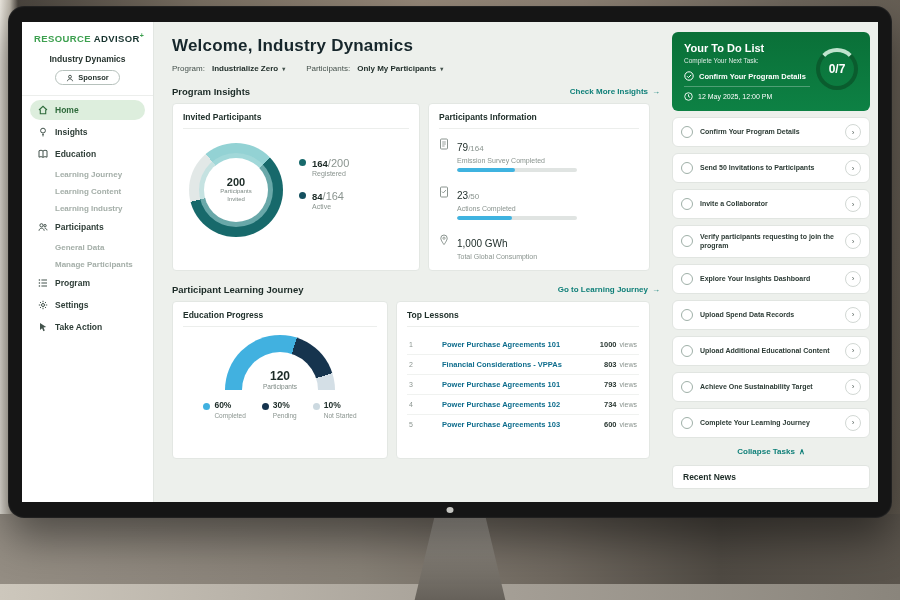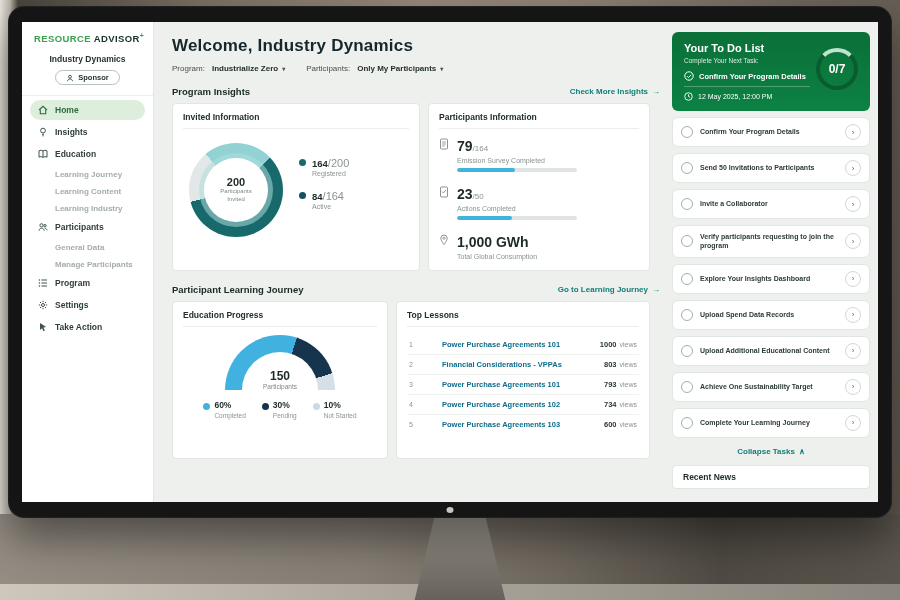--- a/index.html
+++ b/index.html
@@ -50,21 +50,21 @@
   .dc-lab{font-size:6px;color:#7d8984;width:48px;line-height:1.3;}
   .leg-item{display:flex;gap:6px;margin-bottom:13px;align-items:flex-start;}
   .dot{width:7px;height:7px;border-radius:50%;margin-top:2px;flex:none;}
   .dot.teal{background:#17696b;} .dot.darkteal{background:#14505f;}
   .leg-val{font-size:9.5px;font-weight:bold;color:#1c2b27;}
   .leg-total{font-size:11px;color:#8a948f;font-weight:normal;}
   .leg-lab{font-size:7px;color:#8a948f;margin-top:1px;}
 
   .stat{display:flex;gap:8px;margin-bottom:13px;}
   .stat .icn{color:#8a948f;margin-top:1px;}
-  .stat-val{font-size:14px;font-weight:bold;color:#1c2b27;}
+  .stat-val{font-size:10px;font-weight:normal;color:#1c2b27;}
   .stat-total{font-size:8px;color:#8a948f;font-weight:normal;}
   .stat-lab{font-size:7px;color:#8a948f;margin:2px 0 4px;}
   .track{width:120px;height:4px;border-radius:2px;background:#e0e4e2;overflow:hidden;}
   .fill{height:100%;border-radius:2px;background:#3fb3e0;}
 
   .gauge-area{display:flex;flex-direction:column;align-items:center;}
   .gauge{width:110px;height:55px;position:relative;overflow:hidden;border-radius:110px 110px 0 0;background:conic-gradient(from 270deg at 50% 100%,#41b1e0 0deg 108deg,#16344e 108deg 162deg,#d4dfe6 162deg 180deg);}
   .gauge::after{content:"";position:absolute;width:76px;height:76px;left:17px;bottom:-38px;background:#fff;border-radius:50%;}
   .gauge-text{position:absolute;left:0;right:0;bottom:0;text-align:center;z-index:2;}
   .gt-val{font-size:12px;font-weight:bold;color:#1c2b27;}
@@ -217,21 +217,21 @@
       <div class="sechead">
         <span class="sectitle">Program Insights</span>
         <a class="seclink">
           <span>Check More Insights</span>
           <span>→</span>
         </a>
       </div>
 
       <div class="cardrow">
         <div class="card card-invited">
-          <div class="cardtitle">Invited Information</div>
+          <div class="cardtitle">Invited Participants</div>
           <div class="donut-wrap">
             <div class="donut">
               <div class="donut-center">
                 <div class="dc-val">200</div>
                 <div class="dc-lab">Participants Invited</div>
               </div>
             </div>
             <div class="legend">
               <div class="leg-item">
                 <span class="dot teal"></span>
@@ -305,21 +305,21 @@
           <span>→</span>
         </a>
       </div>
 
       <div class="cardrow">
         <div class="card card-edu">
           <div class="cardtitle">Education Progress</div>
           <div class="gauge-area">
             <div class="gauge">
               <div class="gauge-text">
-                <div class="gt-val">150</div>
+                <div class="gt-val">120</div>
                 <div class="gt-lab">Participants</div>
               </div>
             </div>
             <div class="edu-legend">
               <div class="el-item">
                 <div class="el-top">
                     <span class="dot c1"></span>
                     <span>60%</span>
                   </div>
                 <div class="el-lab">Completed</div>

